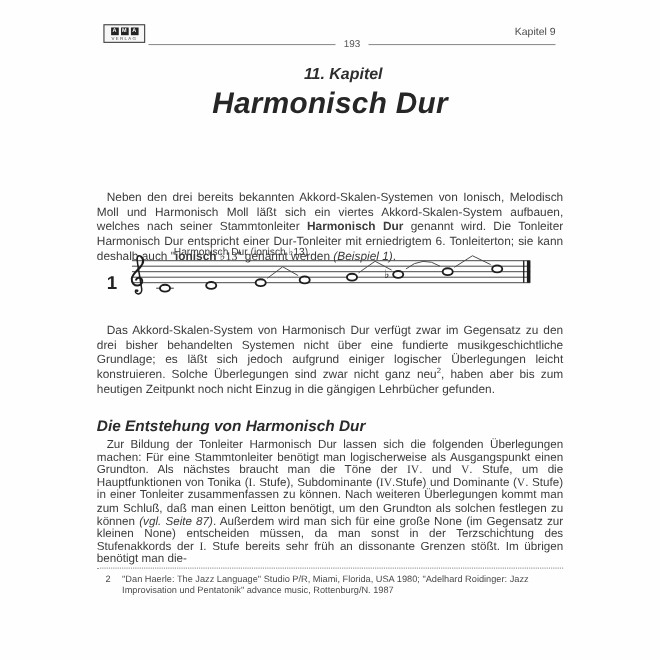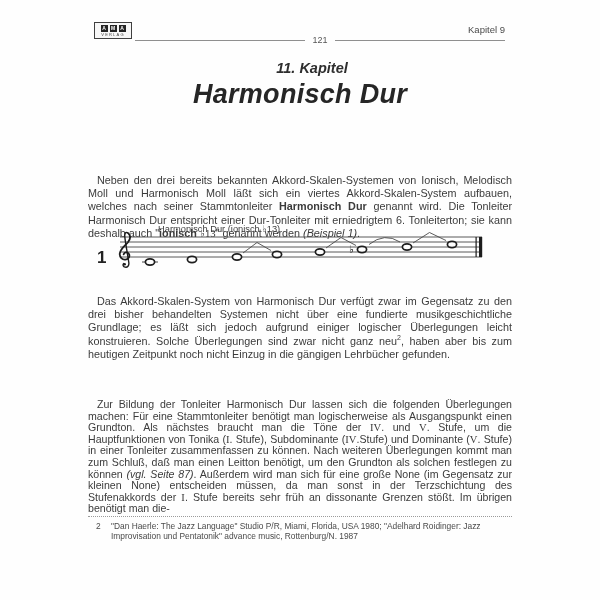--- a/index.html
+++ b/index.html
@@ -77,21 +77,21 @@
     <div class="logo-row">
       <span class="logo-block">A</span>
       <span class="logo-block">M</span>
       <span class="logo-block">A</span>
     </div>
     <div class="logo-sub">VERLAG</div>
   </div>
 
   <div class="rule-row">
     <span class="hrule"></span>
-    <span class="pnum">121</span>
+    <span class="pnum">193</span>
     <span class="hrule"></span>
   </div>
 
   <div class="chapter-label">Kapitel 9</div>
 
   <div class="kicker">11. Kapitel</div>
   <div class="main-title">Harmonisch Dur</div>
 
   <div class="para p1"><span>Neben den drei bereits bekannten Akkord-Skalen-Systemen von Ionisch, Melodisch Moll und Harmonisch Moll läßt sich ein viertes Akkord-Skalen-System aufbauen, welches nach seiner Stammtonleiter </span><span style="font-weight: bold;">Harmonisch Dur</span><span> genannt wird. Die Tonleiter Harmonisch Dur entspricht einer Dur-Tonleiter mit erniedrigtem 6. Tonleiterton; sie kann deshalb auch "</span><span style="font-weight: bold;">ionisch</span><span> </span><span class="serif">♭13</span><span>" genannt werden </span><span style="font-style: italic;">(Beispiel 1)</span><span>.</span></div>
 
@@ -133,20 +133,21 @@
 
       <g fill="#1c1c1c">
         <rect x="387.5" y="16" width="1.2" height="20"></rect>
         <rect x="391" y="16" width="3.2" height="20"></rect>
       </g>
     </svg>
   </div>
 
   <div class="para p2"><span>Das Akkord-Skalen-System von Harmonisch Dur verfügt zwar im Gegensatz zu den drei bisher behandelten Systemen nicht über eine fundierte musikgeschichtliche Grundlage; es läßt sich jedoch aufgrund einiger logischer Überlegungen leicht konstruieren. Solche Überlegungen sind zwar nicht ganz neu</span><span class="sup">2</span><span>, haben aber bis zum heutigen Zeitpunkt noch nicht Einzug in die gängigen Lehrbücher gefunden.</span></div>
 
+  <div class="section-heading">Die Entstehung von Harmonisch Dur</div>
 
   <div class="para p3"><span>Zur Bildung der Tonleiter Harmonisch Dur lassen sich die folgenden Überlegungen machen: Für eine Stammtonleiter benötigt man logischerweise als Ausgangspunkt einen Grundton. Als nächstes braucht man die Töne der </span><span class="serif">IV</span><span>. und </span><span class="serif">V</span><span>. Stufe, um die Hauptfunktionen von Tonika (</span><span class="serif">I</span><span>. Stufe), Subdominante (</span><span class="serif">IV</span><span>.Stufe) und Dominante (</span><span class="serif">V</span><span>. Stufe) in einer Tonleiter zusammenfassen zu können. Nach weiteren Überlegungen kommt man zum Schluß, daß man einen Leitton benötigt, um den Grundton als solchen festlegen zu können </span><span style="font-style: italic;">(vgl. Seite 87)</span><span>. Außerdem wird man sich für eine große None (im Gegensatz zur kleinen None) entscheiden müssen, da man sonst in der Terzschichtung des Stufenakkords der </span><span class="serif">I</span><span>. Stufe bereits sehr früh an dissonante Grenzen stößt. Im übrigen benötigt man die-</span></div>
 
   <div class="footnote-rule"></div>
   <div class="footnote">
     <span class="marker">2</span>
     <span class="fn-text">"Dan Haerle: The Jazz Language" Studio P/R, Miami, Florida, USA 1980; "Adelhard Roidinger: Jazz Improvisation und Pentatonik" advance music, Rottenburg/N. 1987</span>
   </div>
 
 </div>

